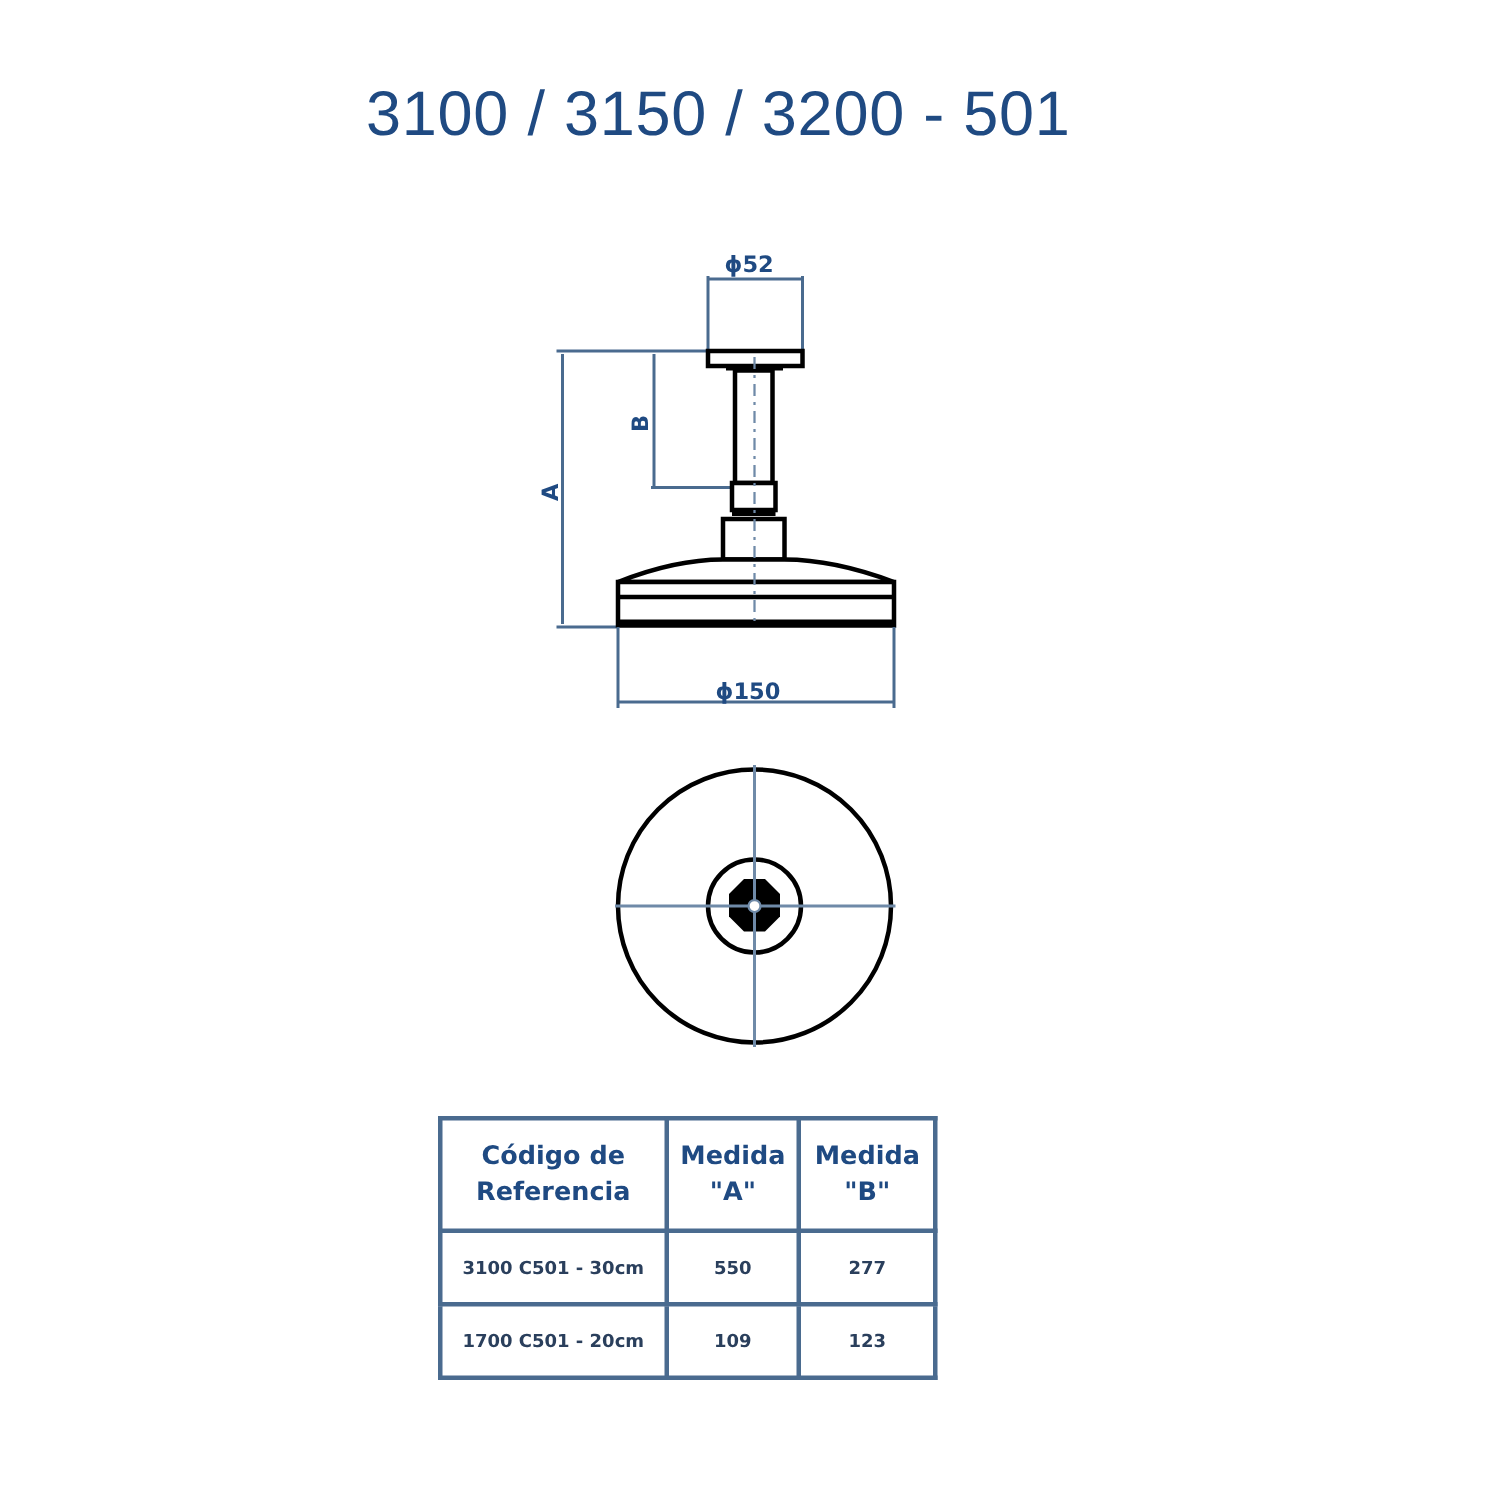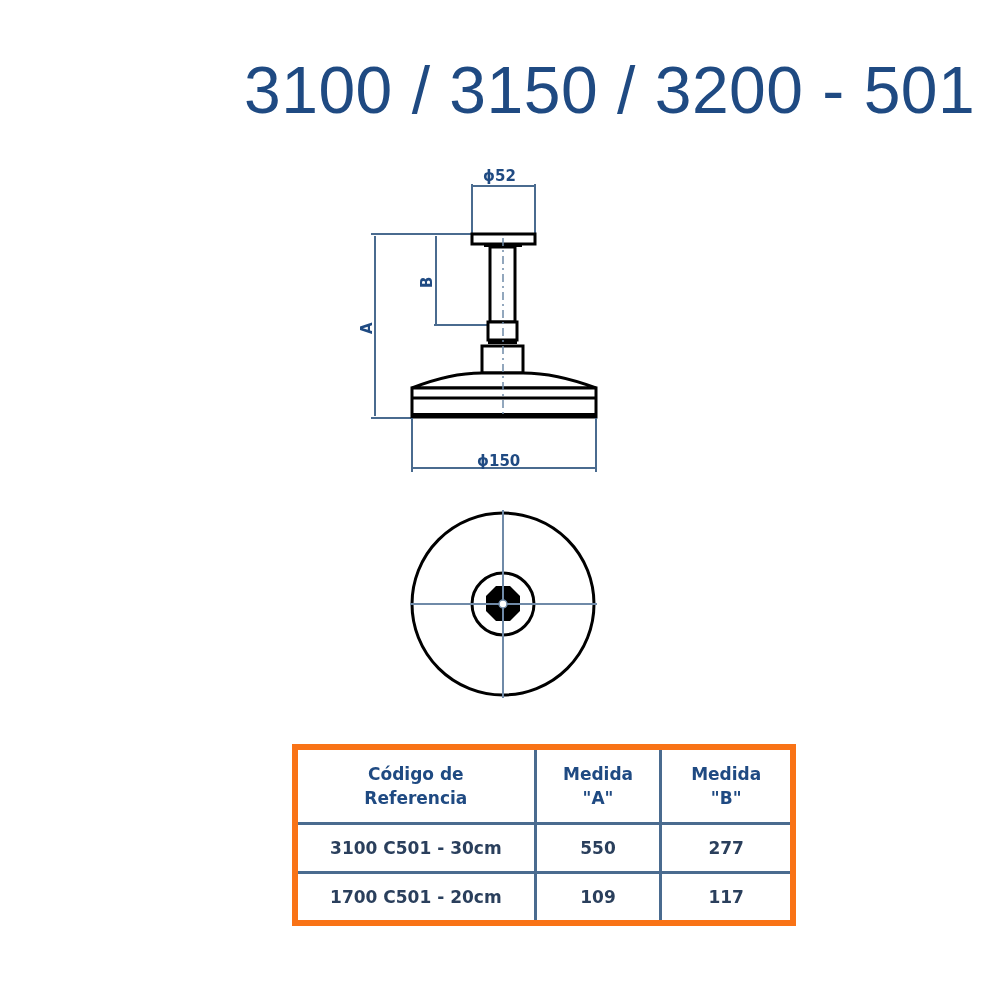--- a/index.html
+++ b/index.html
@@ -1,27 +1,27 @@
 <!DOCTYPE html>
 <html><head>
   <meta charset="utf-8">
   <style>
     html, body { margin: 0; padding: 0; background: #ffffff; }
     body { width: 1000px; height: 1000px; position: relative; overflow: hidden;
            font-family: "Liberation Sans", sans-serif; }
-    .title { position: absolute; left: 244px; top: 52px; font-size: 66px; color: #1f4a82;
+    .title { position: absolute; left: 244px; top: 52px; font-size: 42px; color: #1f4a82;
              font-family: "Liberation Sans", sans-serif; letter-spacing: 0.5px; white-space: nowrap; }
     svg.drawing { position: absolute; left: 0; top: 0; }
     .dimtext { font-family: "DejaVu Sans", sans-serif; font-weight: bold; fill: #1f4a82; }
-    table.ref { position: absolute; left: 292px; top: 744px; width: 504px; border-collapse: collapse;
-                border: 6px solid #f97316; }
+    table.ref { position: absolute; left: 292px; top: 744px; width: 333px; border-collapse: collapse;
+                border: 3px solid #f97316; }
     table.ref td, table.ref th { border: 3px solid #4a6b8f; text-align: center; color: #1f4a82; }
     table.ref th { font-family: "DejaVu Sans", sans-serif; font-weight: bold; font-size: 17px;
                    height: 72px; line-height: 24px; padding: 0; }
-    table.ref td { font-family: "DejaVu Sans", sans-serif; font-weight: bold; font-size: 17px;
+    table.ref td { font-family: "DejaVu Sans", sans-serif; font-weight: bold; font-size: 12px;
                    height: 46px; padding: 0; color: #2a3f5c; }
     .c1 { width: 200px; } .c2 { width: 104px; } .c3 { width: 108px; }
   </style>
 </head>
 <body>
 
 <div class="title">3100 / 3150 / 3200 - 501</div>
 
 <svg class="drawing" width="1000" height="740" viewBox="0 0 1000 740">
 
@@ -91,16 +91,16 @@
     <th class="c3"><span>Medida</span><br><span>"B"</span></th>
   </tr>
   <tr>
     <td>3100 C501 - 30cm</td>
     <td>550</td>
     <td>277</td>
   </tr>
   <tr>
     <td>1700 C501 - 20cm</td>
     <td>109</td>
-    <td>117</td>
+    <td>123</td>
   </tr>
 </tbody>
   </table>
 
 </body></html>

